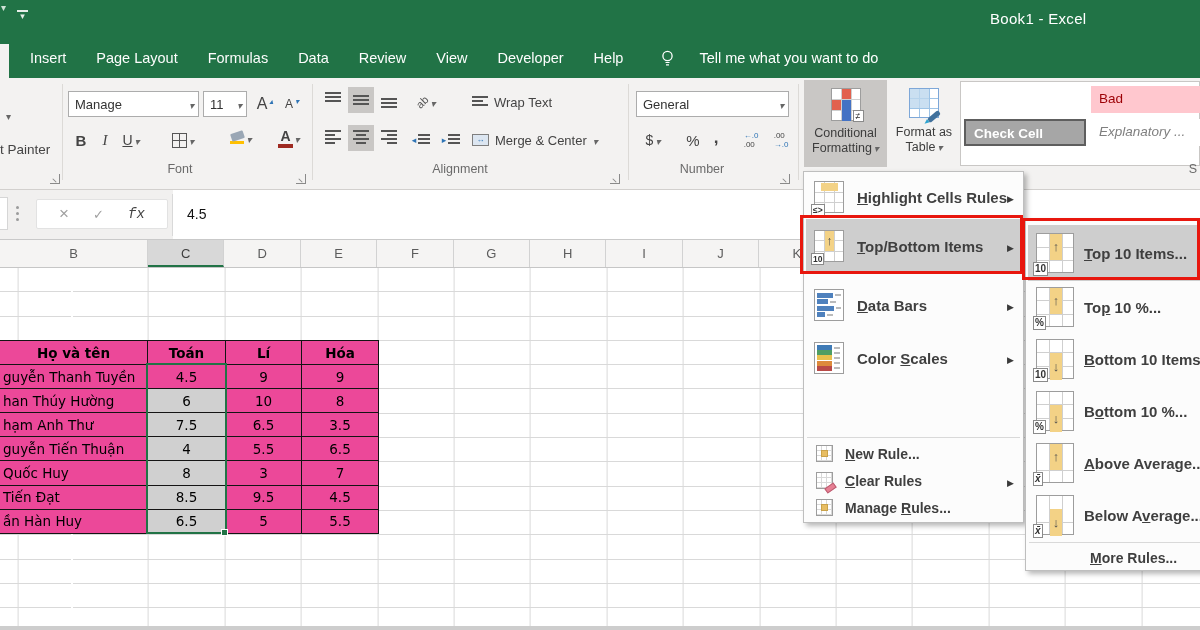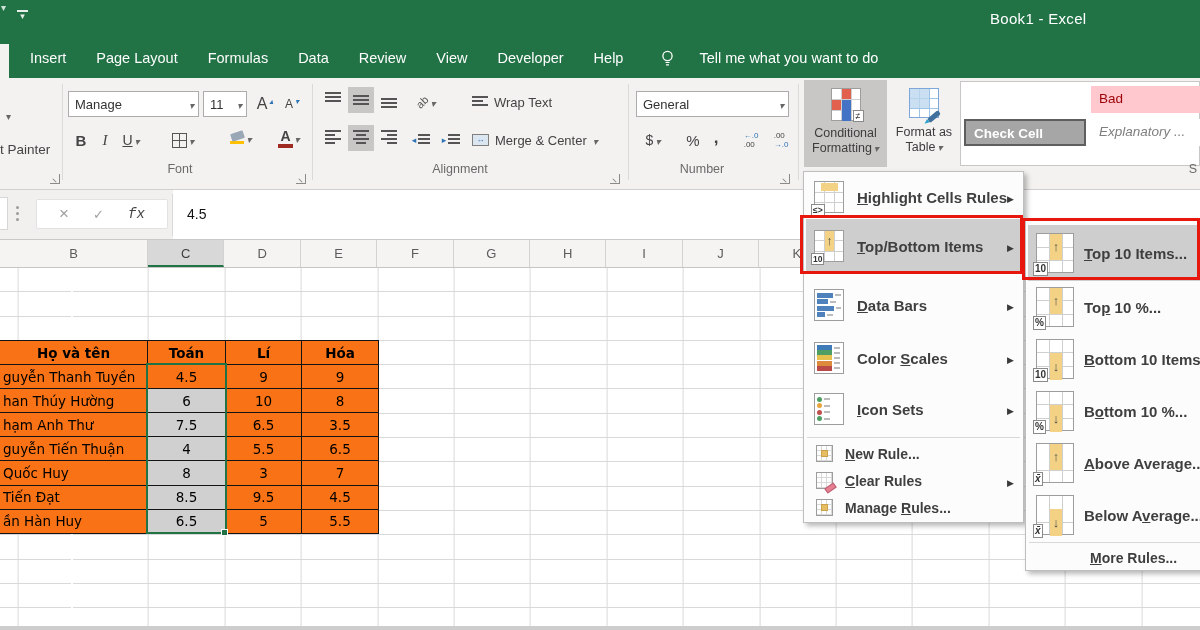--- a/index.html
+++ b/index.html
@@ -119,21 +119,21 @@
   .grid{position:absolute;left:0;top:268px;width:100%;height:358px;background:#fff;
     background-image:
       repeating-linear-gradient(90deg,transparent 0,transparent 75.4px,#d9d9d9 75.4px,#d9d9d9 76.4px),
       repeating-linear-gradient(180deg,transparent 0,transparent 23.3px,#d9d9d9 23.3px,#d9d9d9 24.3px);
     background-position:72.6px 0,0 0;}
   .bline-cover{position:absolute;left:71px;top:0;width:2px;height:100%;background:#fff;}
   .strip-bottom{position:absolute;left:0;top:626px;width:100%;height:4px;background:#cdcdcd;}
 
   
   #xl-table{position:absolute;left:0;top:340px;display:grid;grid-template-columns:148px 78px 76px 77px;
-            grid-auto-rows:24.1px;z-index:5;background:#f97316;border-top:1.5px solid #141414;
+            grid-auto-rows:24.1px;z-index:5;background:#ec4899;border-top:1.5px solid #141414;
             font-family:"DejaVu Sans",sans-serif;font-size:13.5px;color:#000;}
   .t-cell{border-right:1px solid #141414;border-bottom:1px solid #141414;display:flex;align-items:center;
           justify-content:center;overflow:hidden;white-space:nowrap;cursor:cell;}
   .t-head{font-weight:bold;}
   .t-name{justify-content:flex-start;padding-left:3px;}
   .c-sel{background:var(--selfill);}
   .sel-box{position:absolute;left:146px;top:363px;width:81px;height:171px;border:2px solid var(--green);
            z-index:6;pointer-events:none;}
   .sel-handle{position:absolute;left:221px;top:529px;width:7px;height:7px;background:var(--green);
               border:1px solid #fff;z-index:7;cursor:crosshair;}
@@ -523,42 +523,20 @@
             <i class="dash"></i>
           </span>
         <span class="row">
             <i class="cb" style="background:#b94a48"></i>
             <i class="dash"></i>
           </span>
       </span>
       <span class="m-label"><span>Color </span><u>S</u><span>cales</span></span>
       <span class="tri"></span>
     </div>
-    <div class="m-item" style="top:212px;height:50px">
-      <span class="ico-rows">
-        <span class="row">
-            <i class="dot" style="background:#4f9e63"></i>
-            <i class="dash"></i>
-          </span>
-        <span class="row">
-            <i class="dot" style="background:#e7a33d"></i>
-            <i class="dash"></i>
-          </span>
-        <span class="row">
-            <i class="dot" style="background:#c0504d"></i>
-            <i class="dash"></i>
-          </span>
-        <span class="row">
-            <i class="dot" style="background:#4f9e63"></i>
-            <i class="dash"></i>
-          </span>
-      </span>
-      <span class="m-label"><span></span><u>I</u><span>con Sets</span></span>
-      <span class="tri"></span>
-    </div>
     <div class="m-sep" style="top:265px"></div>
     <div class="m-item" style="top:268px;height:27px">
       <span class="grid16 amber"></span>
       <span class="m-label-sm"><span></span><u>N</u><span>ew Rule...</span></span>
     </div>
     <div class="m-item" style="top:322px;height:27px">
       <span class="grid16 amber"></span>
       <span class="m-label-sm"><span>Manage </span><u>R</u><span>ules...</span></span>
     </div>
     <div class="m-item" style="top:295px;height:27px">

